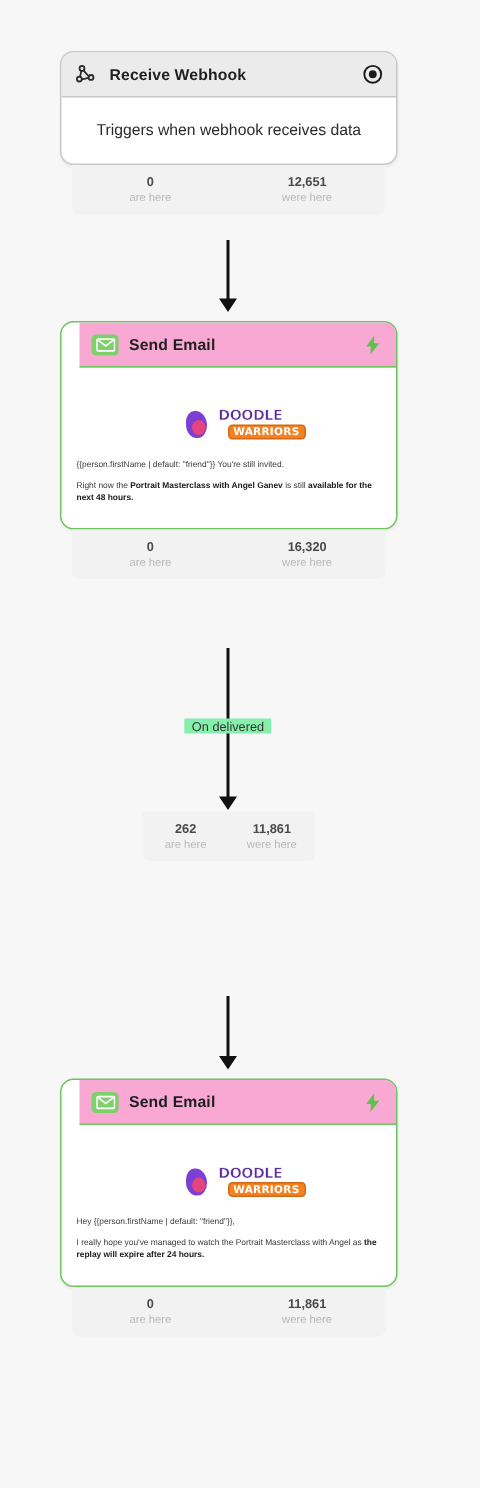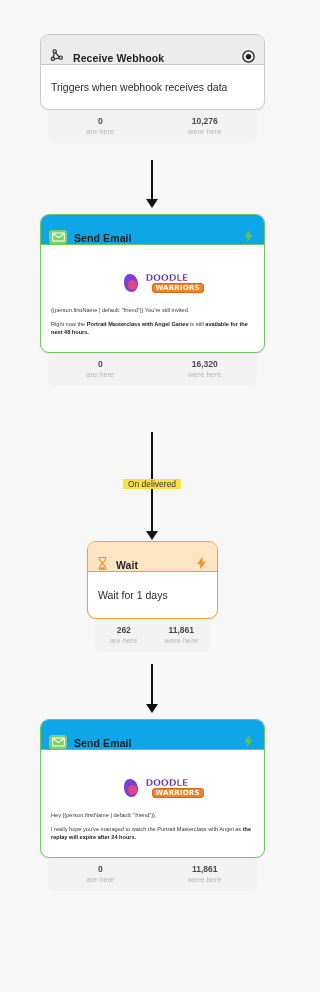--- a/index.html
+++ b/index.html
@@ -25,26 +25,26 @@
     border-radius: 9px;
     overflow: hidden;
     box-shadow: 0 1px 2px rgba(0,0,0,0.07);
   }
   .card.gray   { border: 1px solid #c9c9c9; }
   .card.green  { border: 1.5px solid #6ec45f; }
   .card.orange { border: 1.5px solid #f0a02c; }
 
   .card-header {
     display: flex;
-    align-items: flex-end;
+    align-items: center;
     height: 30px;
     padding: 0 8px;
   }
   .card.gray   .card-header { background: #ebebeb; border-bottom: 1px solid #c9c9c9; }
-  .card.green  .card-header { background: #0ea5e9; border-bottom: 1px solid #6ec45f; }
+  .card.green  .card-header { background: #f9a8d4; border-bottom: 1px solid #6ec45f; margin-left: 12px; }
   .card.orange .card-header { background: #fde5c3; border-bottom: 1px solid #f0a02c; }
 
   .card-title {
     font-size: 10.5px;
     font-weight: bold;
     color: #1f1f1f;
     letter-spacing: .1px;
     margin-left: 7px;
     flex: 1;
     white-space: nowrap;
@@ -53,21 +53,21 @@
   .hdr-icon { display: flex; align-items: center; justify-content: center; flex: none; }
   .hdr-right { display: flex; align-items: center; justify-content: center; flex: none; }
 
   .icon-tile {
     width: 18px; height: 14px;
     border-radius: 3px;
     display: flex; align-items: center; justify-content: center;
   }
   .icon-tile.green { background: #7ed06a; }
 
-  .card-body { padding: 12px 10px 10px 10px; }
+  .card-body { padding: 12px 10px 10px 10px; justify-content: center; }
 
   .body-text {
     font-size: 10.5px;
     color: #2b2b2b;
     line-height: 1.5;
   }
 
   
   .email-preview { margin-top: 14px; }
   .logo-row { display: flex; justify-content: center; margin-bottom: 9px; }
@@ -108,21 +108,21 @@
     left: 146px;
     width: 0; height: 0;
     border-left: 6px solid transparent;
     border-right: 6px solid transparent;
     border-top: 9px solid #111;
   }
   .edge-label {
     position: absolute;
     font-size: 8.5px;
     color: #333;
-    background: #fde047;
+    background: #86efac;
     padding: 0 5px;
     white-space: nowrap;
     transform: translateX(-50%);
     left: 152px;
   }
 
   
   .dw-logo { position: relative; width: 58px; height: 26px; }
   .dw-top {
     position: absolute; left: 10px; top: 1px;
@@ -187,21 +187,21 @@
       <div class="card-body" style="min-height:44px; display:flex; align-items:center;">
         <div class="body-text">Triggers when webhook receives data</div>
       </div>
     </div>
     <div class="stats">
       <div class="stat">
         <div class="stat-num">0</div>
         <div class="stat-label">are here</div>
       </div>
       <div class="stat">
-        <div class="stat-num">10,276</div>
+        <div class="stat-num">12,651</div>
         <div class="stat-label">were here</div>
       </div>
     </div>
   </div>
 
   <div class="connector" style="top:160px; height:42px;"></div>
   <div class="arrow-head" style="top:199px;"></div>
 
   <div class="node-wrap" style="left:40px; top:214px; width:225px;">
     <div class="card green">
@@ -247,41 +247,20 @@
         <div class="stat-label">were here</div>
       </div>
     </div>
   </div>
 
   <div class="connector" style="top:432px; height:102px;"></div>
   <div class="edge-label" style="top:479px;">On delivered</div>
   <div class="arrow-head" style="top:531px;"></div>
 
   <div class="node-wrap" style="left:87px; top:541px; width:131px;">
-    <div class="card orange">
-      <div class="card-header">
-        <span class="hdr-icon">
-          <svg width="13" height="15" viewBox="0 0 16 20" fill="none" stroke="#f0952b" stroke-width="1.6" stroke-linejoin="round">
-            <path d="M3 2 h10 M3 18 h10"></path>
-            <path d="M4 2.5 v3 L8 10 L12 5.5 v-3"></path>
-            <path d="M4 17.5 v-3 L8 10 L12 14.5 v3"></path>
-            <path d="M5.5 16.2 h5" stroke-width="2.6"></path>
-          </svg>
-        </span>
-        <span class="card-title">Wait</span>
-        <span class="hdr-right">
-          <svg width="15" height="16" viewBox="0 0 24 24" fill="#f5921e">
-            <path d="M13.5 2 L5 13.5 h5 L9.5 22 L19 10 h-5.5 z"></path>
-          </svg>
-        </span>
-      </div>
-      <div class="card-body" style="min-height:46px; display:flex; align-items:center;">
-        <div class="body-text">Wait for 1 days</div>
-      </div>
-    </div>
     <div class="stats">
       <div class="stat">
         <div class="stat-num">262</div>
         <div class="stat-label">are here</div>
       </div>
       <div class="stat">
         <div class="stat-num">11,861</div>
         <div class="stat-label">were here</div>
       </div>
     </div>

